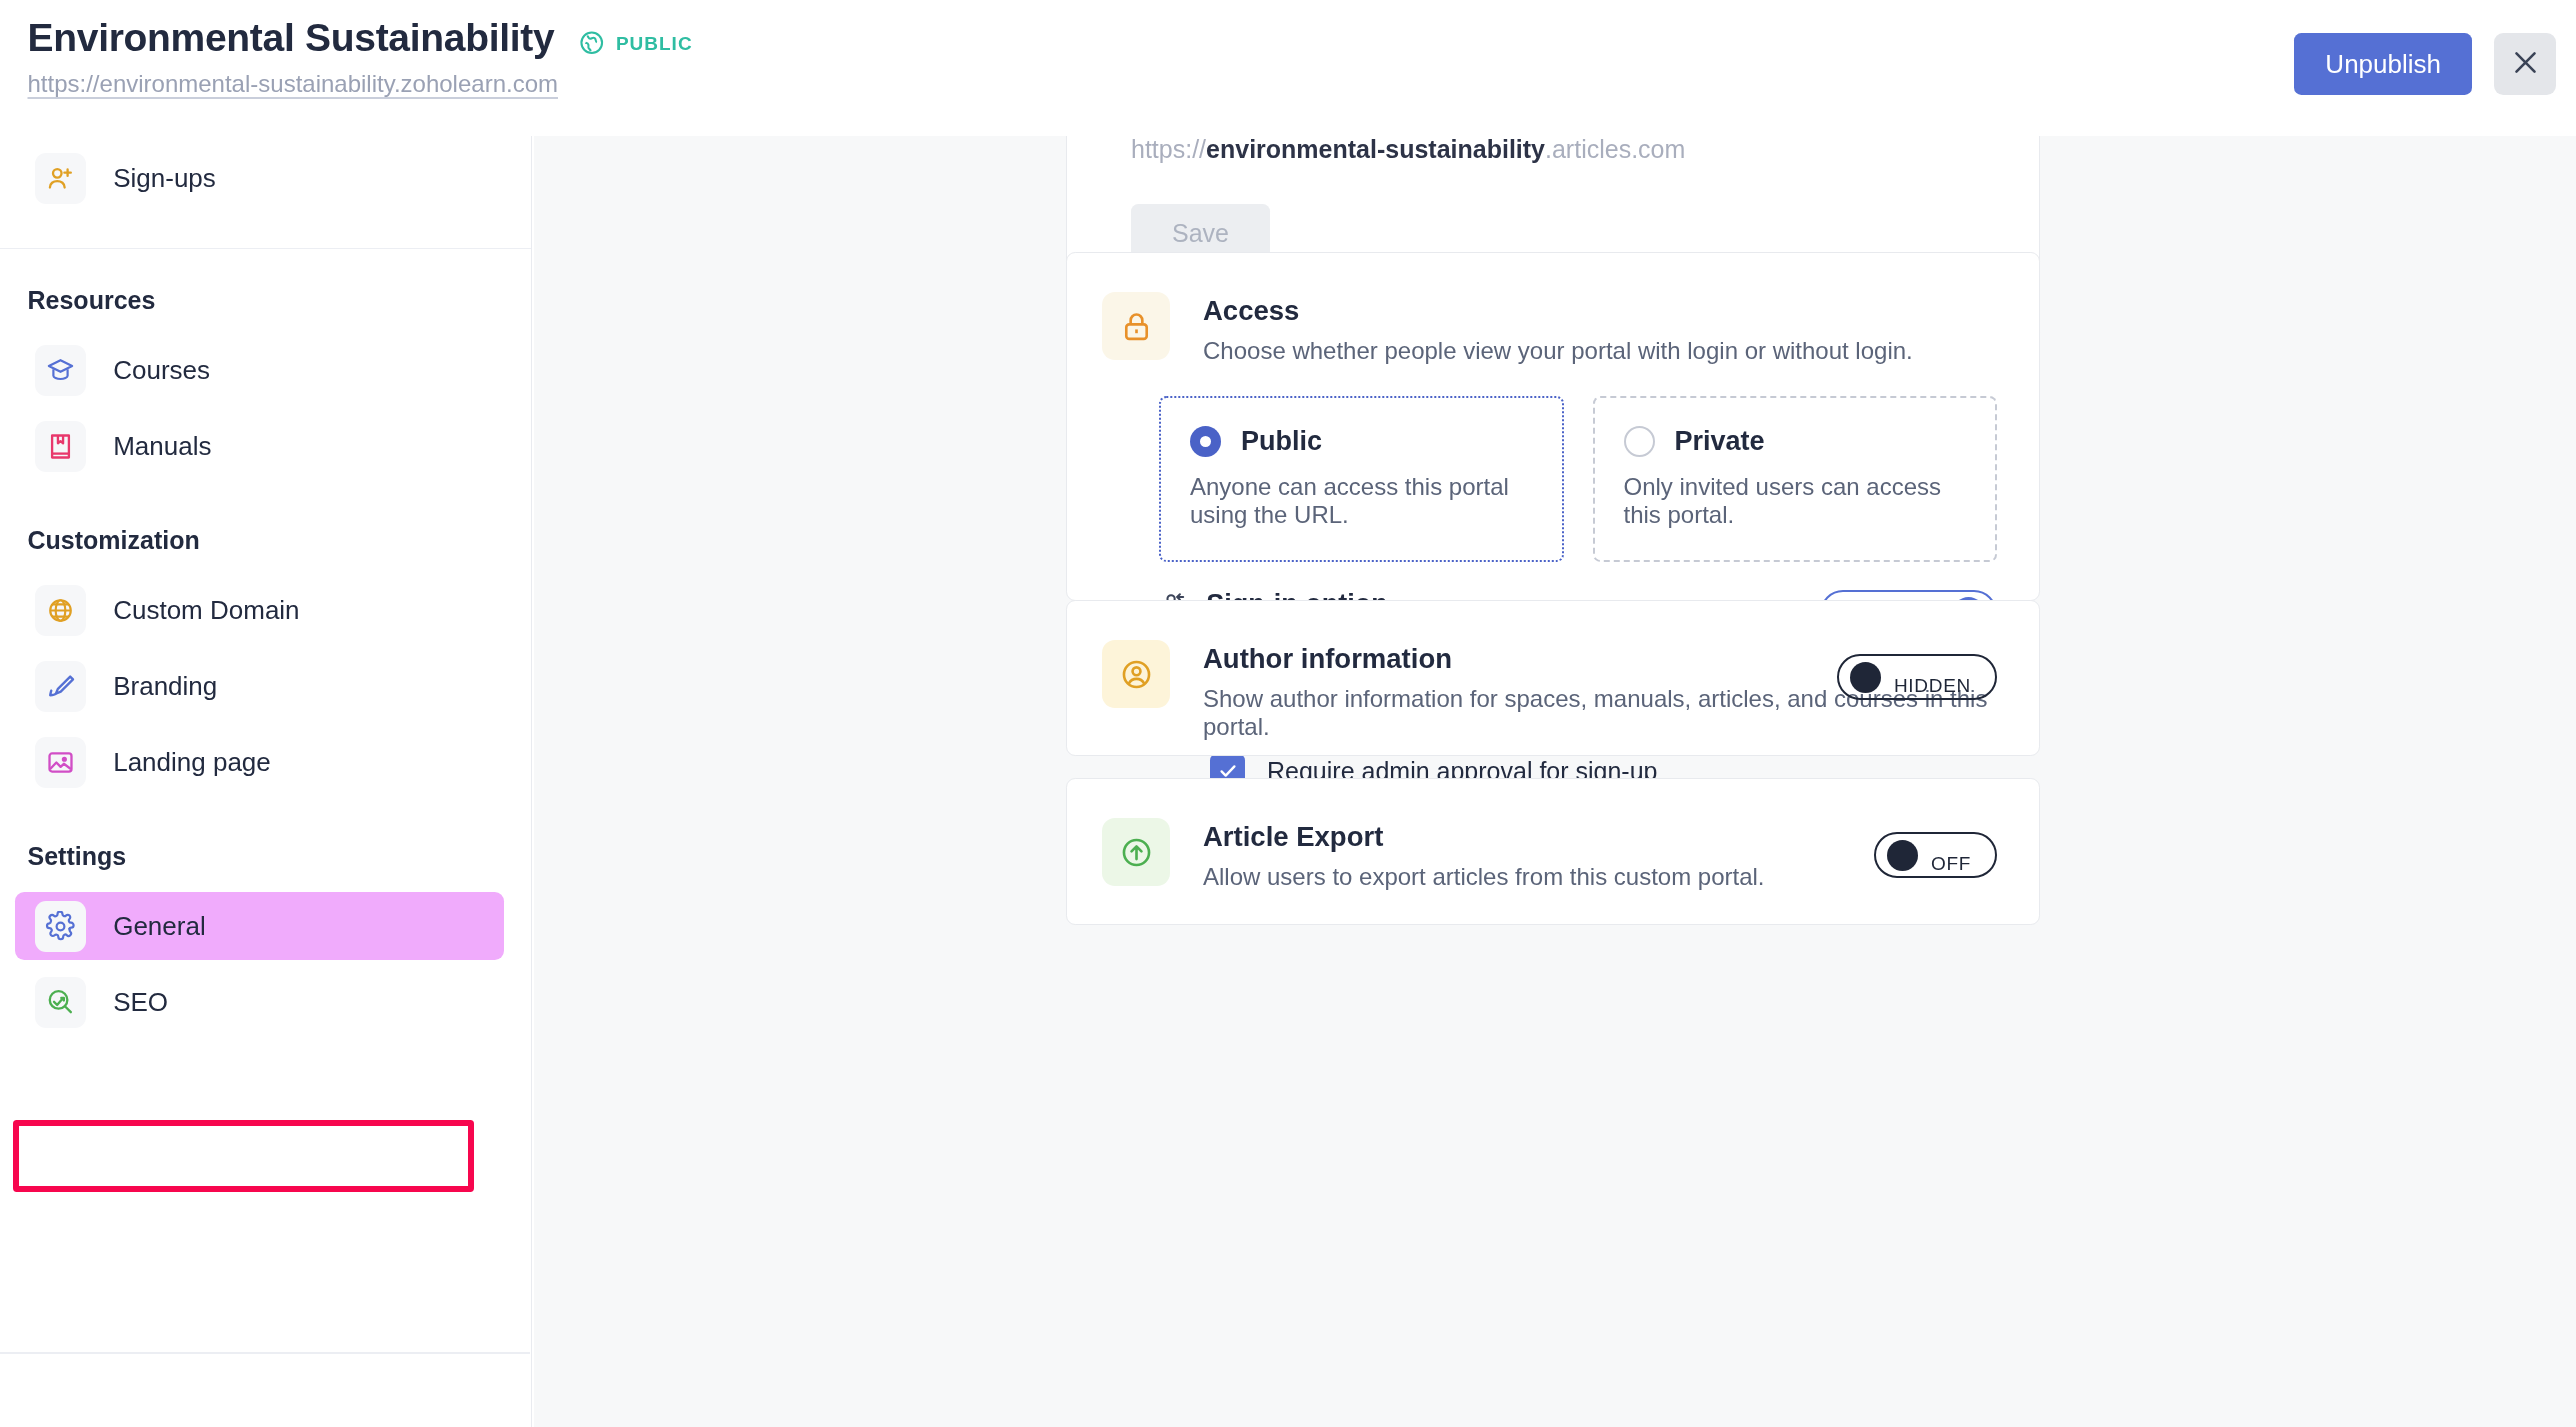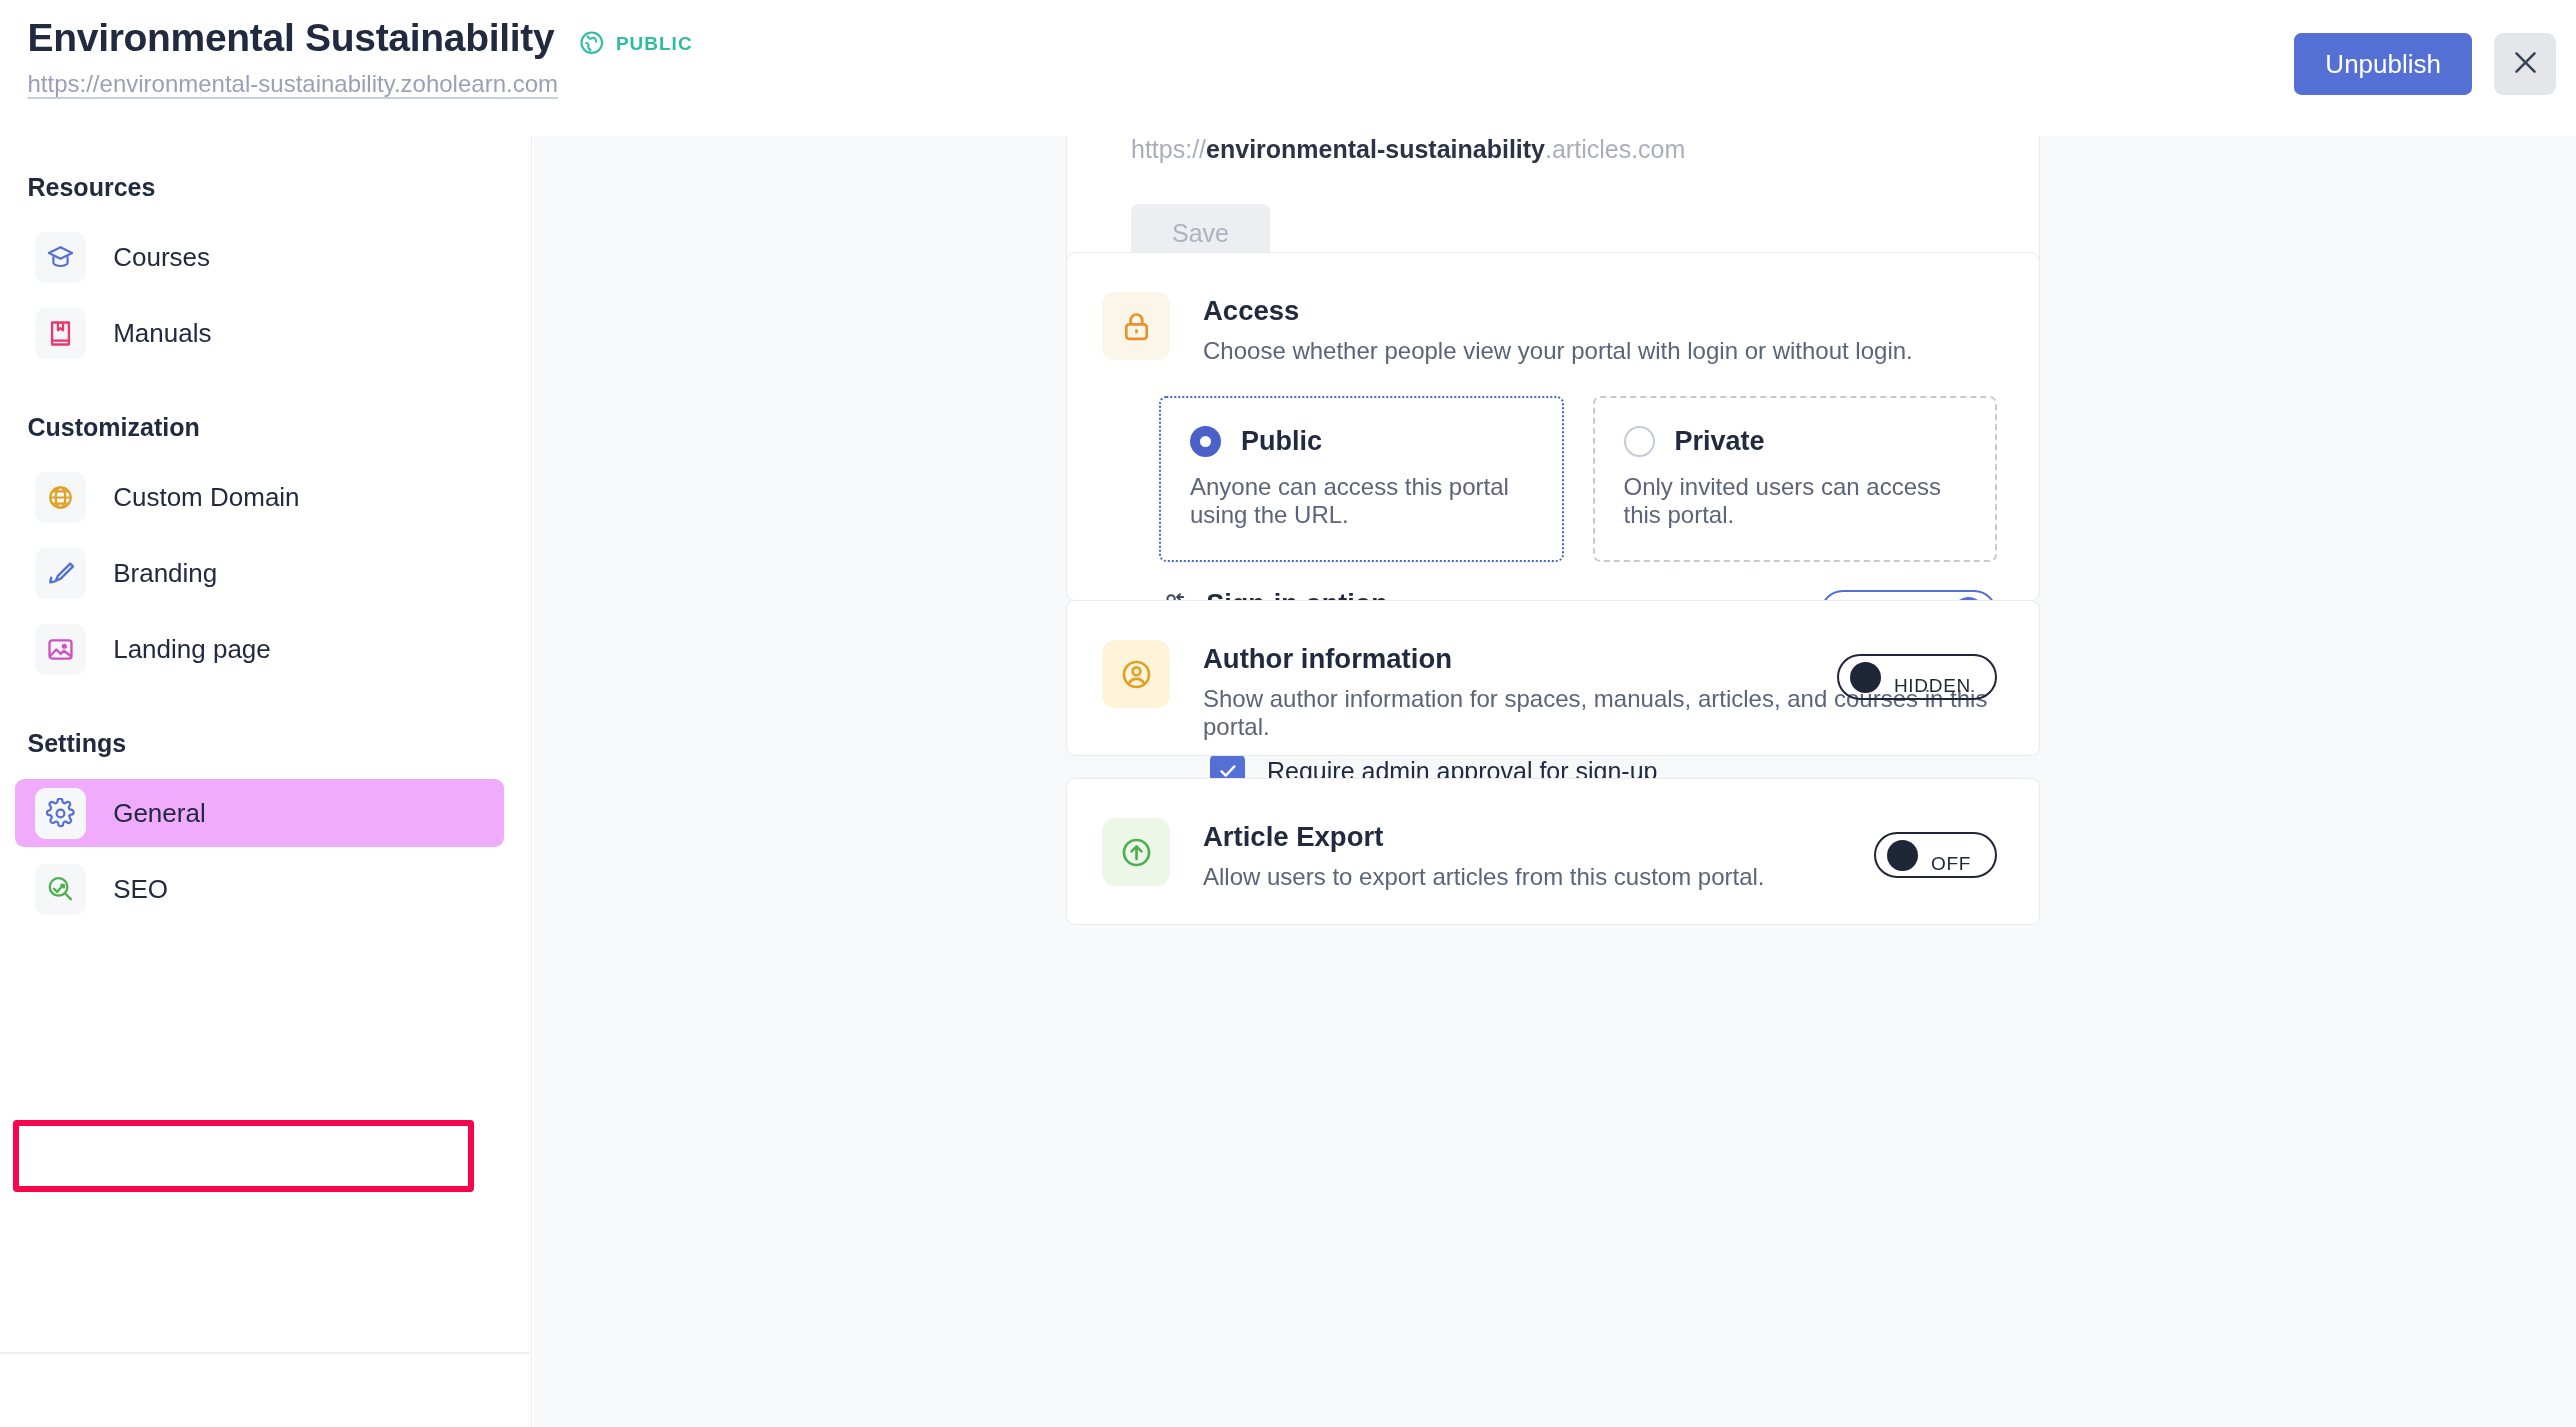--- a/index.html
+++ b/index.html
@@ -187,20 +187,32 @@
           <svg width="31" height="31" viewBox="0 0 24 24" stroke="#3a4356" stroke-width="2" fill="none" stroke-linecap="round">
             <path d="M5 5l14 14M19 5L5 19"></path>
           </svg>
         </span>
       </button>
     </div>
   </div>
 
   <div class="sidebar">
 
+    <div class="nav-group divider-bottom">
+      <div class="nav-item">
+        <span class="ico-box">
+          <svg width="31" height="31" viewBox="0 0 24 24" fill="none" stroke="#e0a024" stroke-width="1.8" stroke-linecap="round">
+            <circle cx="9.5" cy="8" r="3.3"></circle>
+            <path d="M3.8 19c0-3.2 2.6-5 5.7-5s5.7 1.8 5.7 5"></path>
+            <path d="M17.5 5v5M15 7.5h5"></path>
+          </svg>
+        </span>
+        <span class="lbl">Sign-ups</span>
+      </div>
+    </div>
 
     <div class="nav-group">
       <div class="group-title">Resources</div>
       <div class="nav-item">
         <span class="ico-box">
           <svg width="31" height="31" viewBox="0 0 24 24" fill="none" stroke="#5570d4" stroke-width="1.7" stroke-linejoin="round">
             <path d="M12 4 3 8.5l9 4.5 9-4.5z"></path>
             <path d="M6.5 11v5c0 1.4 2.6 2.6 5.5 2.6s5.5-1.2 5.5-2.6v-5"></path>
           </svg>
         </span>

